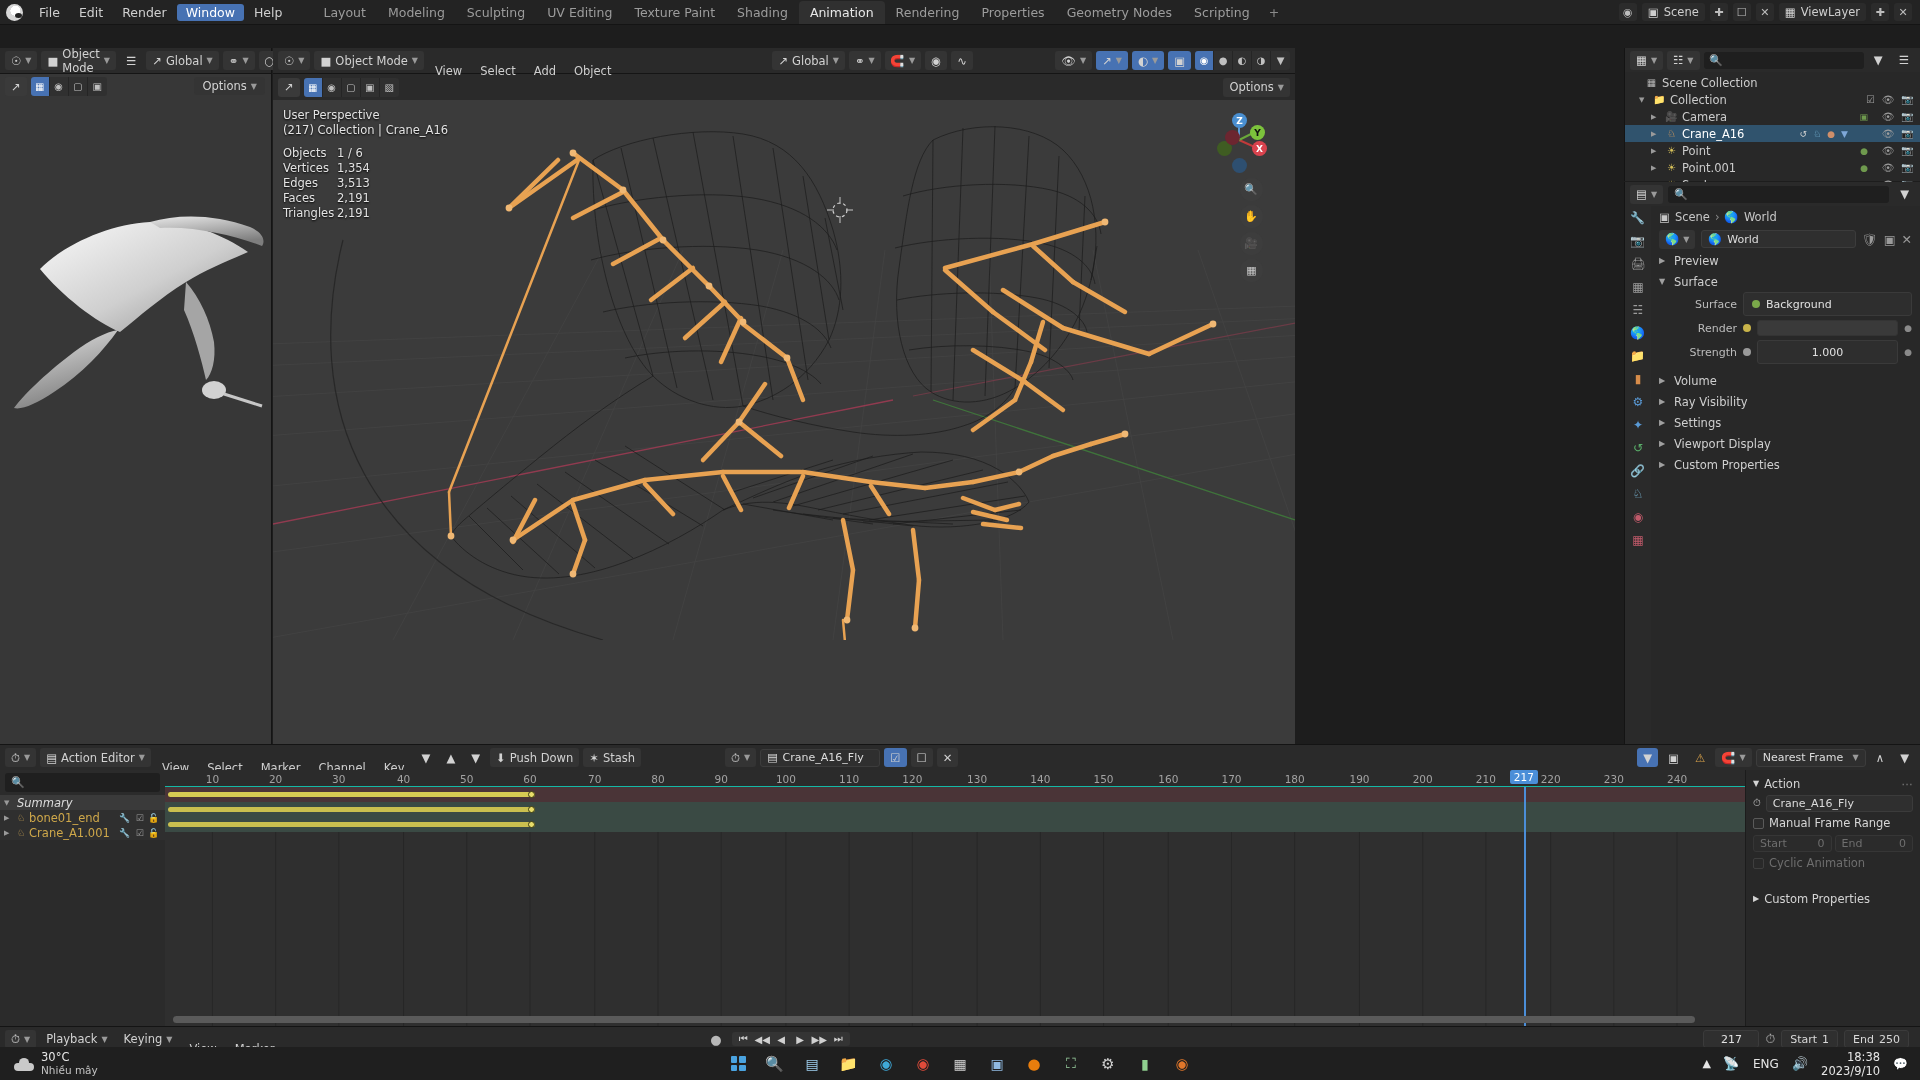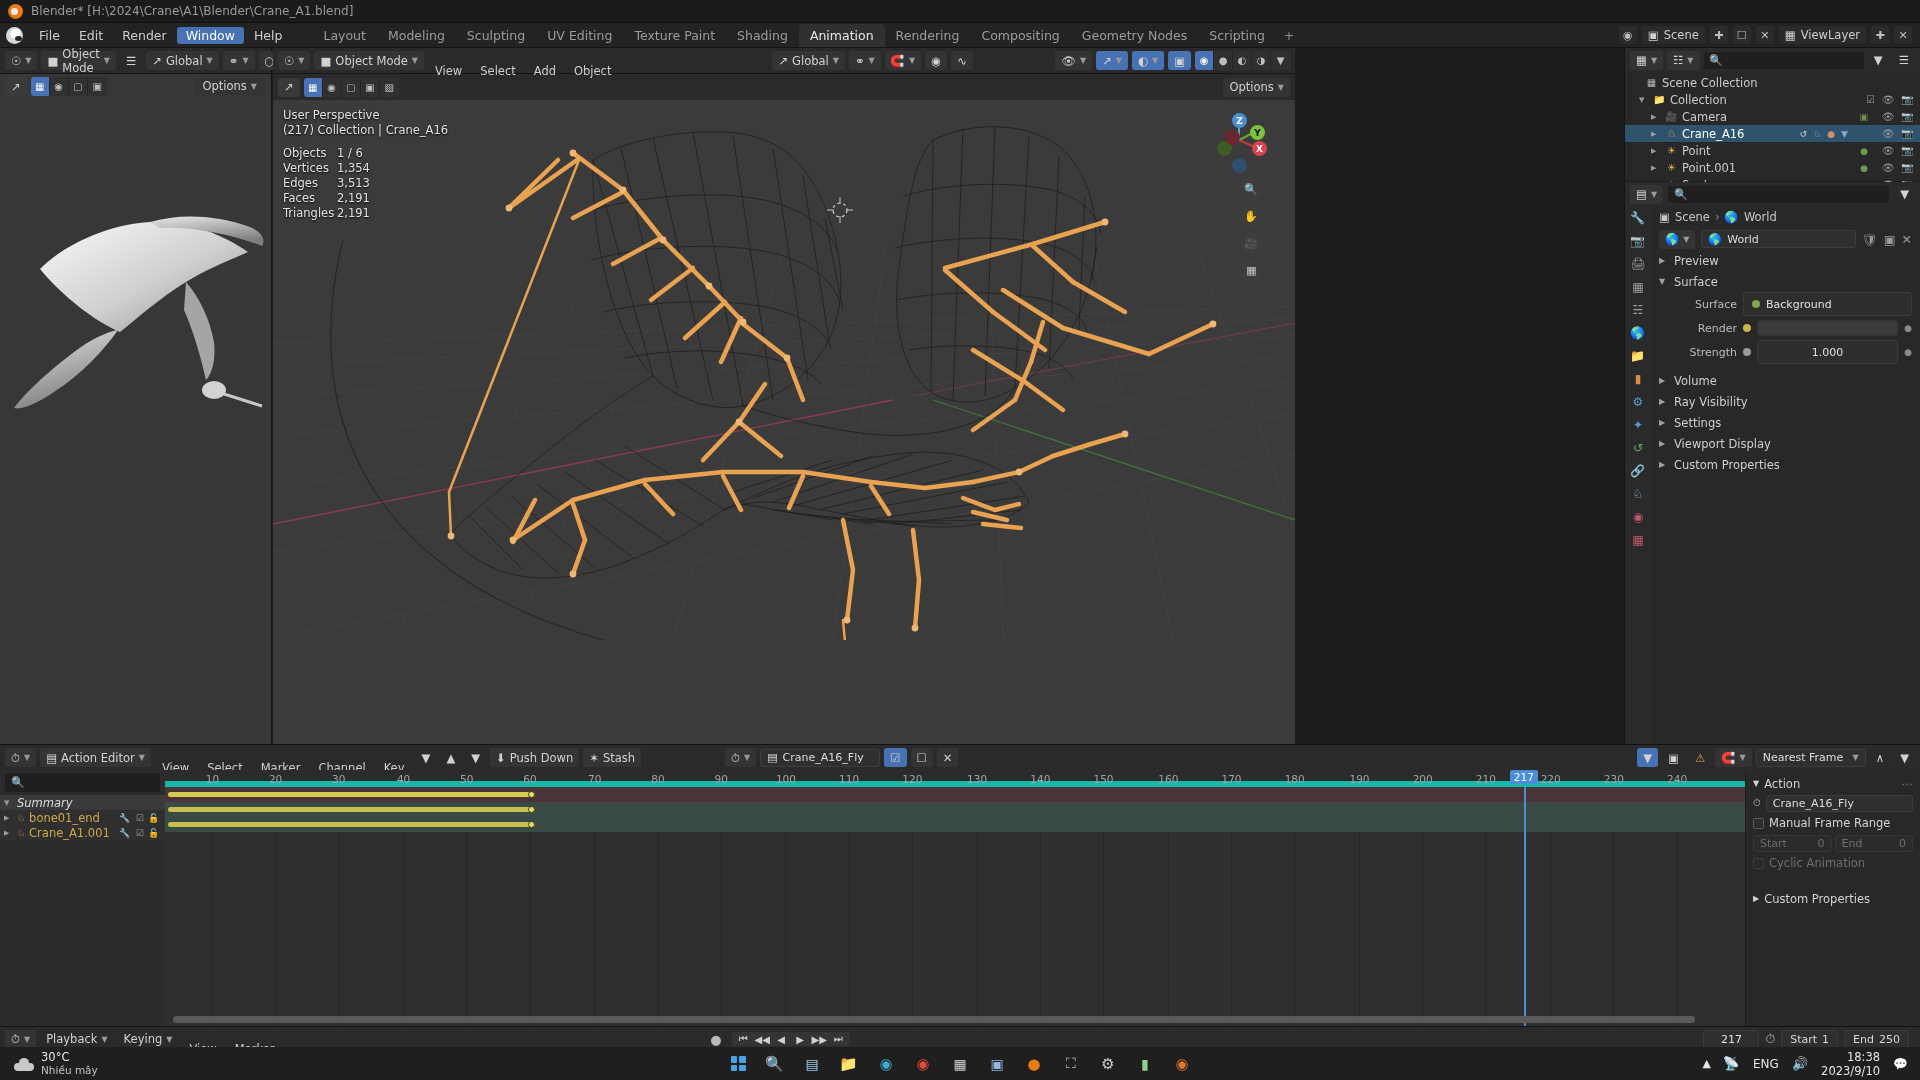--- a/index.html
+++ b/index.html
@@ -136,21 +136,21 @@
   .ch-row { display:flex; align-items:center; height:15px; font-size:11.5px; padding-left:4px;
     gap:4px; position:relative; }
   .ch-row.summary { background:#3a3a3a; color:#ddd; }
   .ch-row.a { background:#2f2f2f; }
   .ch-row .tri { font-size:7px; color:#9a9a9a; width:9px; }
   .ch-row .nm { color:#cfa84a; }
   .ch-row.summary .nm { color:#dcdcdc;font-style:italic; }
   .ch-icons { position:absolute; right:5px; display:flex; gap:5px; font-size:9px; color:#9a9a9a;}
 
   .ds-main { position:absolute; left:165px; right:175px; top:25px; bottom:0; background:#2f2f2f;}
-  .ruler { height:17px; background:#2b2b2b; position:relative; border-bottom:6px solid #14b8a6;}
+  .ruler { height:17px; background:#2b2b2b; position:relative; border-bottom:1px solid #14b8a6;}
   .ruler span { position:absolute; top:3px; font-size:10.5px; color:#a3a3a3; transform:translateX(-50%);}
   .track { position:absolute; left:0; right:0; height:15px; }
   .track.sum { background:#4a3437; }
   .track.ch  { background:#3a4a44; }
   .kstrip { position:absolute; height:5px; border-radius:3px; top:5px; }
   .kstrip.sum { background:#d6ca53; }
   .kstrip.ch { background:#c9bf4f; }
   .kdot { position:absolute; width:7px;height:7px; background:#e8dd6a; border:1px solid #3a3a10;
     border-radius:50%; top:4px; }
   .playhead { position:absolute; top:0; bottom:0; width:2px; background:#4b8ed8; }
@@ -216,43 +216,39 @@
   .clock { text-align:right; font-size:11.5px; line-height:14px; }
 
   .sq4 { width:15px;height:15px; display:grid; grid-template-columns:1fr 1fr; gap:2px; }
   .sq4 div { background:#4aa3e0; border-radius:1px; }
 </style>
 </head>
 <body>
 
 <div class="app">
 
-  <div class="titlebar">
-    <div class="blender-logo"></div>
-    <div class="tt">Blender* [H:\2024\Crane\A1\Blender\Crane_A1.blend]</div>
-  </div>
 
   <div class="topbar">
     <div class="blogo2"></div>
     <div class="menu">File</div>
     <div class="menu">Edit</div>
     <div class="menu">Render</div>
     <div class="menu active">Window</div>
     <div class="menu">Help</div>
 
     <div class="ws-tabs">
       <div class="ws">Layout</div>
       <div class="ws">Modeling</div>
       <div class="ws">Sculpting</div>
       <div class="ws">UV Editing</div>
       <div class="ws">Texture Paint</div>
       <div class="ws">Shading</div>
       <div class="ws active">Animation</div>
       <div class="ws">Rendering</div>
-      <div class="ws">Compositing</div>
+      <div class="ws">Properties</div>
       <div class="ws">Geometry Nodes</div>
       <div class="ws">Scripting</div>
       <div class="ws plus">+</div>
     </div>
 
     <div class="topbar-right">
       <div class="ibtn">◉</div>
       <div class="scene-field">
         <span>▣</span>
         <span>Scene</span>

